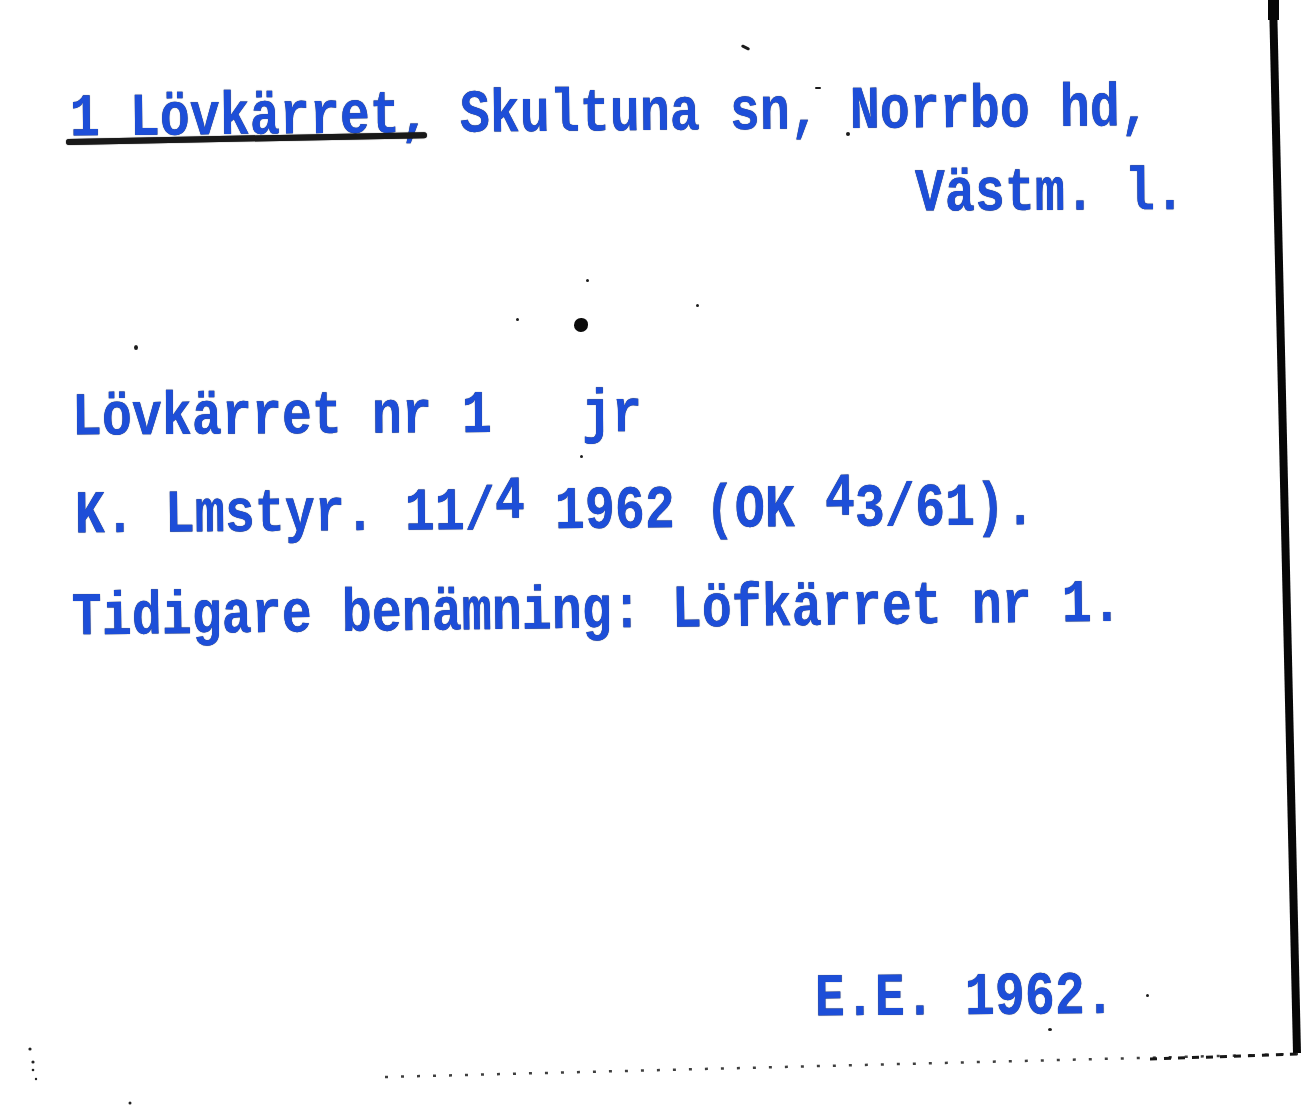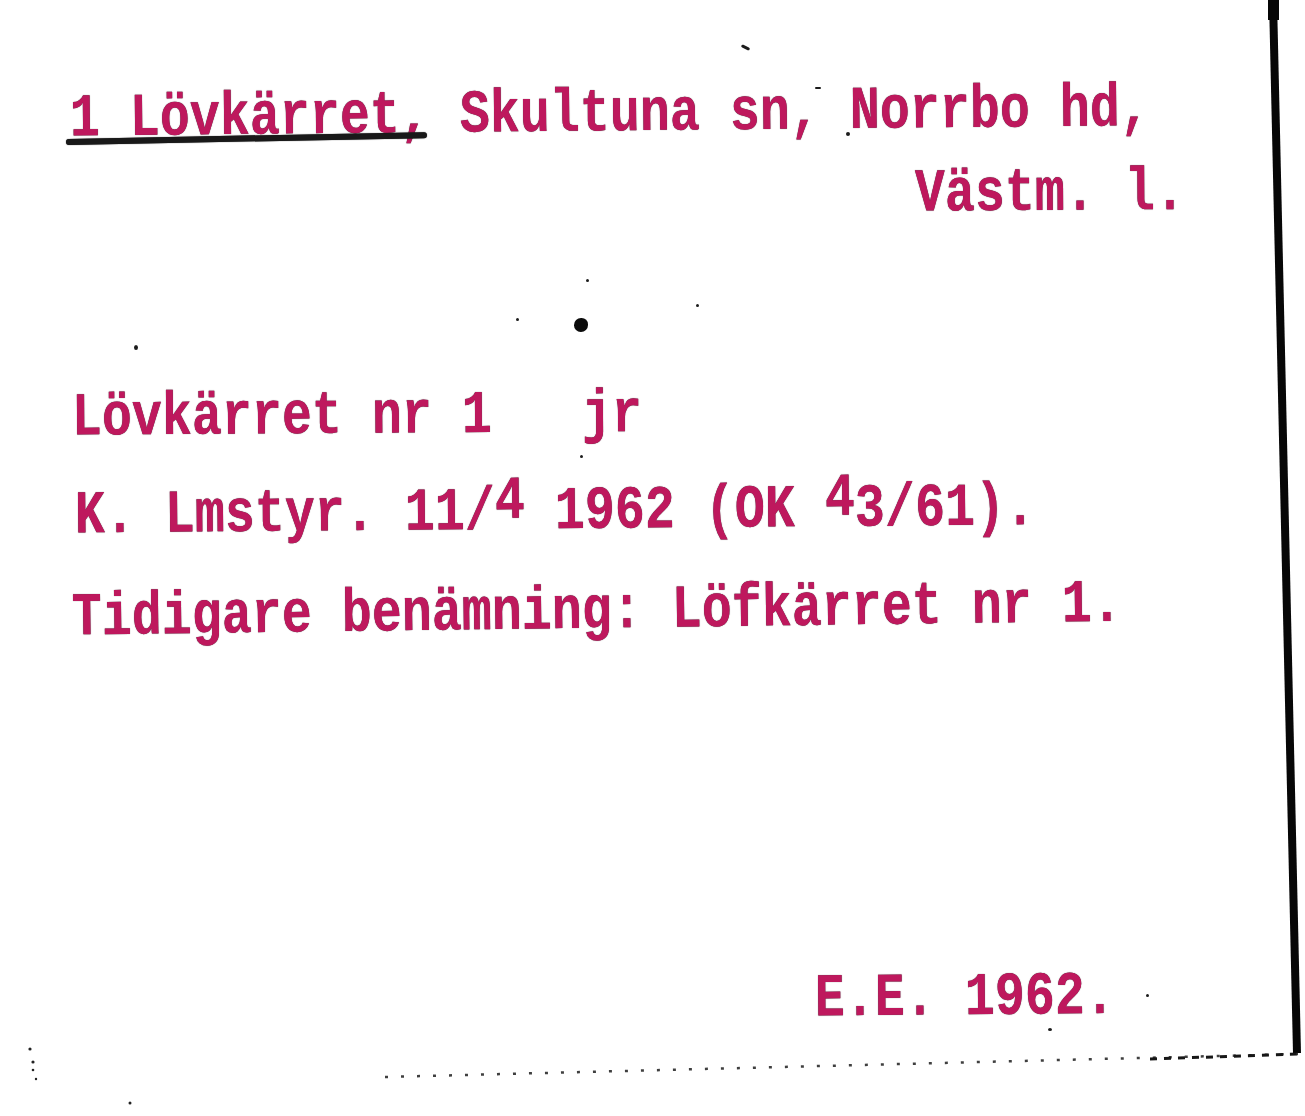--- a/index.html
+++ b/index.html
@@ -2,21 +2,21 @@
 <html><head>
 <meta charset="utf-8">
 <style>
   html,body{margin:0;padding:0;background:#ffffff;}
   .page{
     position:relative;
     width:1305px;height:1116px;
     background:#ffffff;
     overflow:hidden;
     font-family:"Liberation Mono","DejaVu Sans Mono",monospace;
-    color:#be185d;
+    color:#1d4ed8;
   }
   .tl{
     position:absolute;
     font-size:50px;
     line-height:50px;
     font-weight:700;
     letter-spacing:0;
     white-space:pre;
     transform-origin:0 40px;
     text-shadow:0 0 0.7px rgba(0,0,0,0.85);

